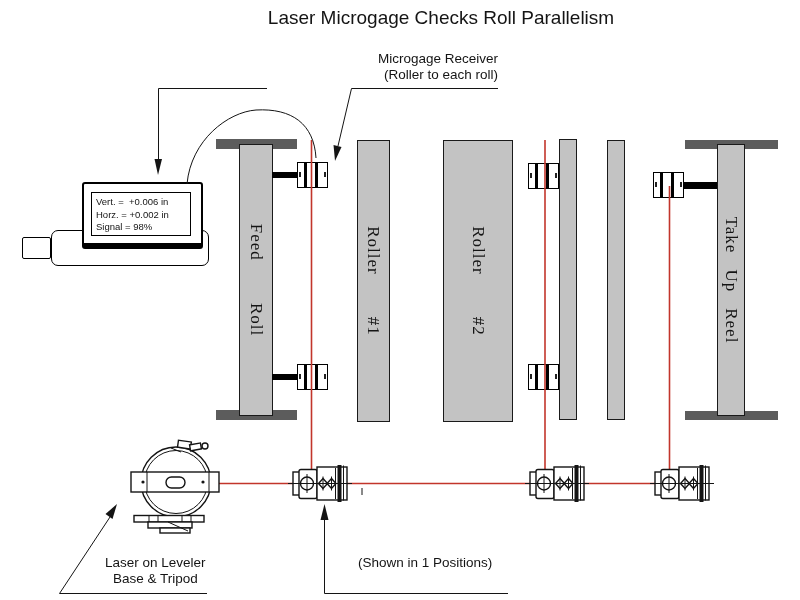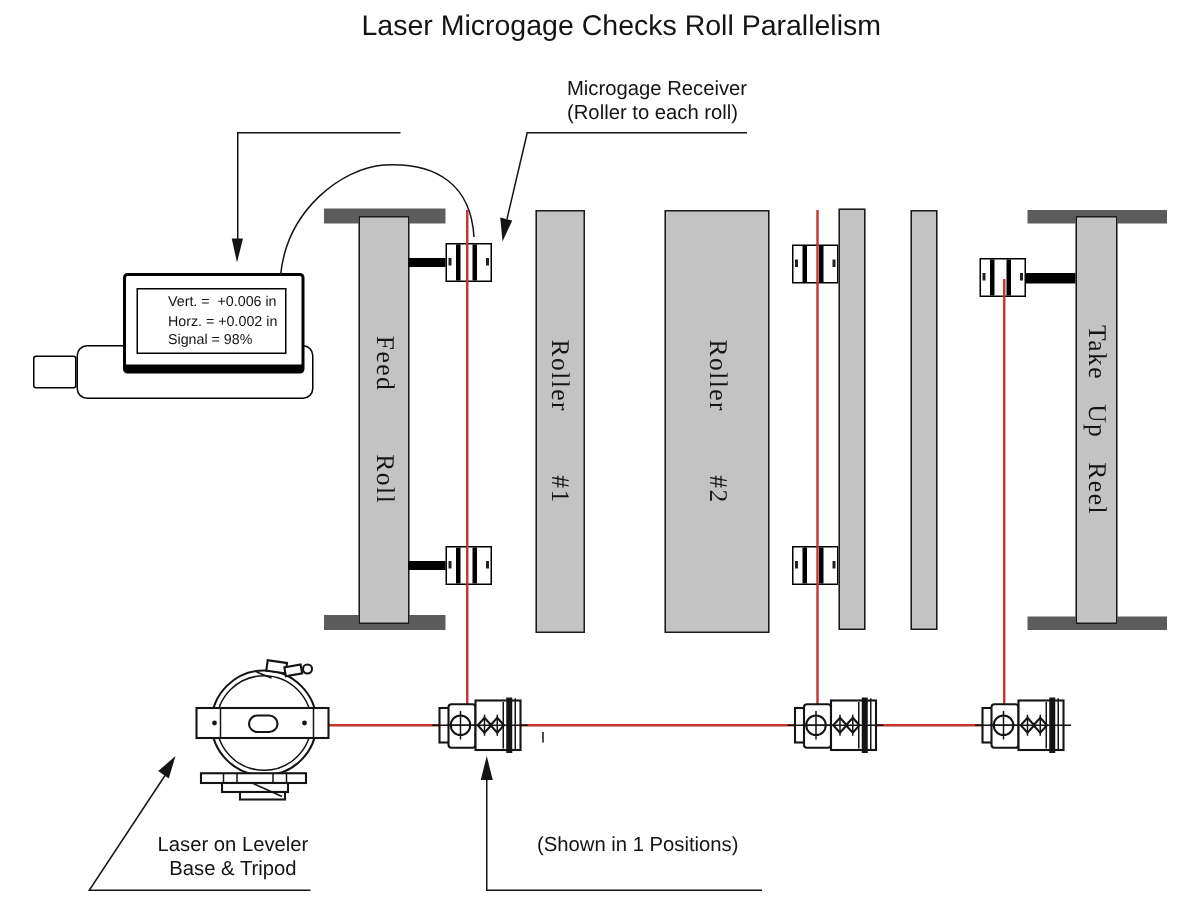--- a/index.html
+++ b/index.html
@@ -1,37 +1,37 @@
 <!DOCTYPE html>
 <html style="--roll-fill: #c3c3c3; --cap-fill: #5c5c5c; --laser-red: #c2352b; --ink: #141414;"><head>
 <meta charset="utf-8">
 <style>
   html,body{margin:0;padding:0;background:#fff;}
   *{box-sizing:border-box;}
   #stage{position:relative;width:800px;height:600px;background:#fff;overflow:hidden;
          font-family:"Liberation Sans",sans-serif;color:var(--ink);}
   .abs{position:absolute;}
-  .title{left:241px;top:7px;width:400px;font-size:19px;}
+  .title{left:241px;top:7px;width:400px;text-align:center;font-size:19px;}
   .lbl{font-size:13.5px;line-height:15.5px;}
   .lbl div{white-space:nowrap;}
   .roll{background:var(--roll-fill);border:1px solid #1a1a1a;}
   .cap{background:var(--cap-fill);}
   .roll-label{display:flex;justify-content:center;align-items:center;height:22px;
       font-family:"Liberation Serif",serif;font-size:17px;letter-spacing:1px;
       transform:rotate(90deg);}
   .receiver{width:31px;height:26px;background:#fff;border:1.6px solid #000;}
   .receiver .rs1{position:absolute;top:0;bottom:0;left:6px;width:3px;background:#000;}
   .receiver .rs2{position:absolute;top:0;bottom:0;left:17px;width:3px;background:#000;}
   .receiver .rmL{position:absolute;left:1px;top:9px;width:2px;height:5px;background:#222;}
   .receiver .rmR{position:absolute;right:1px;top:9px;width:2px;height:5px;background:#222;}
   .stub{background:#000;}
   .box{background:#fff;border:1.5px solid #000;}
   .panel{border:2px solid #000;border-bottom:6px solid #000;border-radius:3px;background:#fff;}
   .screen{border:1px solid #000;background:#fff;font-size:9.5px;line-height:12.5px;
-          padding:3px 0 0 20px;}
+          padding:3px 0 0 4px;}
   .screen div{white-space:pre;}
   svg.overlay{position:absolute;left:0;top:0;z-index:10;pointer-events:none;}
   .txt{z-index:20;}
   .dev{fill:#fff;stroke:#141414;stroke-width:1.4;}
   .thin{fill:none;stroke:#141414;stroke-width:1;}
   .leader{fill:none;stroke:#141414;stroke-width:1;}
   .red{fill:none;stroke:var(--laser-red);stroke-width:1.6;}
   .arrow{fill:#141414;stroke:none;}
 </style>
 </head>
@@ -110,21 +110,21 @@
 
   <div class="abs box" style="left:22px;top:237px;width:29px;height:22px;border-radius:2px;"></div>
   <div class="abs box" style="left:51px;top:230px;width:158px;height:36px;border-radius:7px;"></div>
   <div class="abs panel" style="left:82px;top:182px;width:121px;height:67px;"></div>
   <div class="abs screen txt" style="left:91px;top:192px;width:100px;height:44px;">
     <div>Vert. =  +0.006 in</div>
     <div>Horz. = +0.002 in</div>
     <div>Signal = 98%</div>
   </div>
 
-  <div class="abs lbl txt" style="left:378px;top:51px;">
+  <div class="abs lbl txt" style="left:378px;top:51px;text-align:right;">
     <div>Microgage Receiver</div>
     <div>(Roller to each roll)</div>
   </div>
   <div class="abs lbl txt" style="left:105px;top:555px;text-align:center;">
     <div>Laser on Leveler</div>
     <div>Base &amp; Tripod</div>
   </div>
   <div class="abs lbl txt" style="left:358px;top:555px;">
     <div>(Shown in 1 Positions)</div>
   </div>

